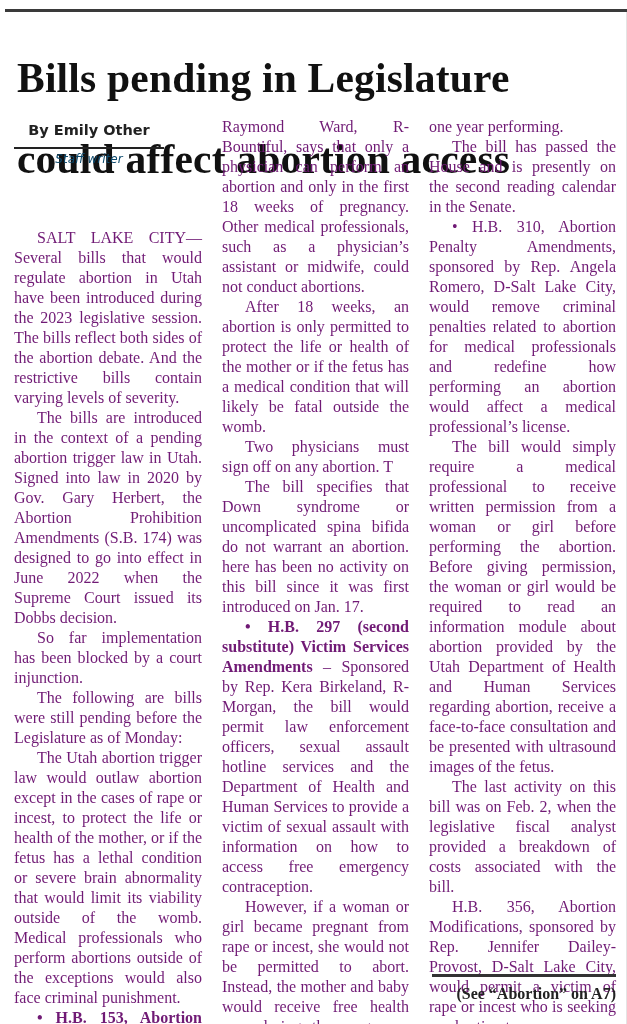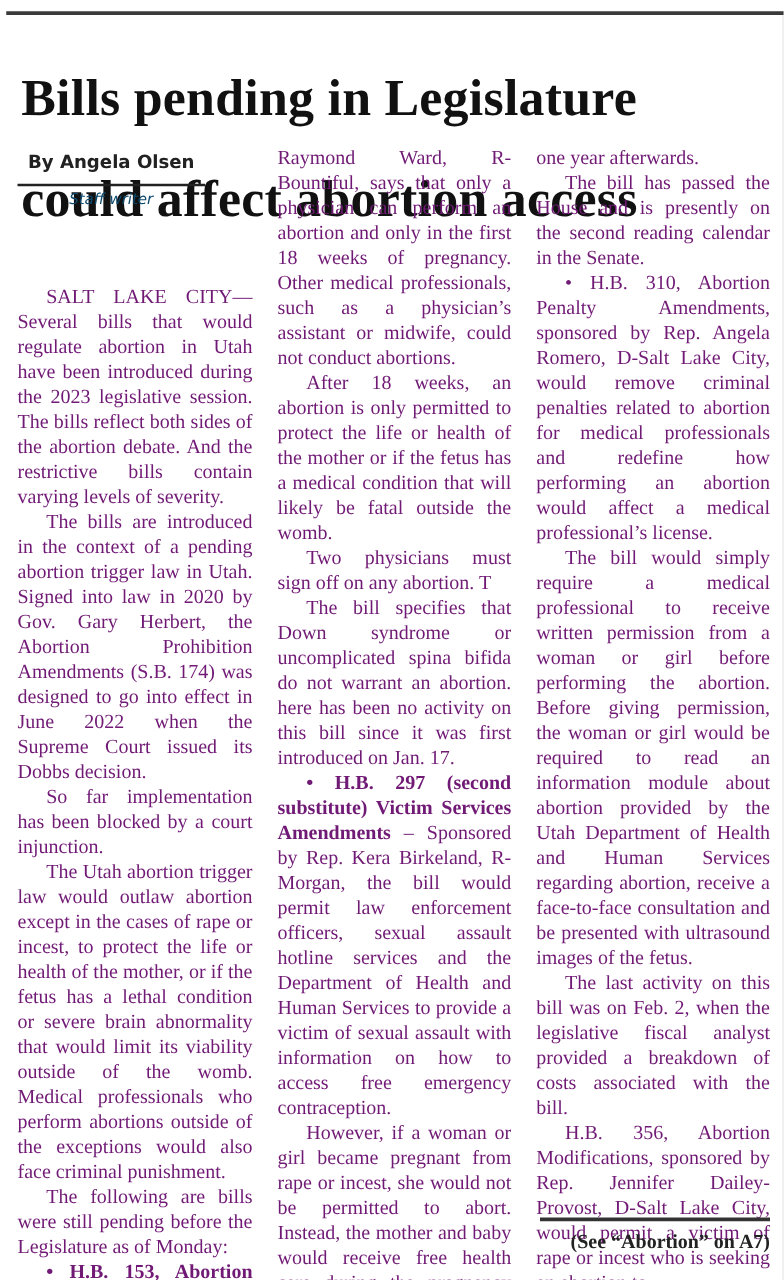--- a/index.html
+++ b/index.html
@@ -25,44 +25,44 @@
 <body>
 
 <div class="top-rule"></div>
 <div class="right-edge"></div>
 
 <h1 class="headline">
   <span>Bills pending in Legislature</span>
   <span>could affect abortion access</span>
 </h1>
 
-<div class="byline">By Angela Olsen</div>
+<div class="byline">By Emily Other</div>
 <div class="byline-rule"></div>
 <div class="staff">Staff writer</div>
 
 <div class="col col1">
   <p>SALT LAKE CITY—Several bills that would regulate abortion in Utah have been introduced during the 2023 legislative session. The bills reflect both sides of the abortion debate. And the restrictive bills contain varying levels of severity.</p>
   <p>The bills are introduced in the context of a pending abortion trigger law in Utah. Signed into law in 2020 by Gov. Gary Herbert, the Abortion Prohibition Amendments (S.B. 174) was designed to go into effect in June 2022 when the Supreme Court issued its Dobbs decision.</p>
   <p>So far implementation has been blocked by a court injunction.</p>
+  <p>The following are bills were still pending before the Legislature as of Monday:</p>
   <p>The Utah abortion trigger law would outlaw abortion except in the cases of rape or incest, to protect the life or health of the mother, or if the fetus has a lethal condition or severe brain abnormality that would limit its viability outside of the womb. Medical professionals who perform abortions outside of the exceptions would also face criminal punishment.</p>
-  <p>The following are bills were still pending before the Legislature as of Monday:</p>
   <p><b>• H.B. 153, Abortion Revisions</b><span> – Sponsored by Rep.</span></p>
 </div>
 
 <div class="col col2">
   <p class="noindent">Raymond Ward, R-Bountiful, says that only a physician can perform an abortion and only in the first 18 weeks of pregnancy. Other medical professionals, such as a physician’s assistant or midwife, could not conduct abortions.</p>
   <p>After 18 weeks, an abortion is only permitted to protect the life or health of the mother or if the fetus has a medical condition that will likely be fatal outside the womb.</p>
   <p>Two physicians must sign off on any abortion. T</p>
   <p>The bill specifies that Down syndrome or uncomplicated spina bifida do not warrant an abortion. here has been no activity on this bill since it was first introduced on Jan. 17.</p>
   <p><b>• H.B. 297 (second substitute) Victim Services Amendments</b><span> – Sponsored by Rep. Kera Birkeland, R-Morgan, the bill would permit law enforcement officers, sexual assault hotline services and the Department of Health and Human Services to provide a victim of sexual assault with information on how to access free emergency contraception.</span></p>
   <p>However, if a woman or girl became pregnant from rape or incest, she would not be permitted to abort. Instead, the mother and baby would receive free health care during the pregnancy and for</p>
 </div>
 
 <div class="col col3">
-  <p class="noindent">one year afterwards.</p>
+  <p class="noindent">one year performing.</p>
   <p>The bill has passed the House and is presently on the second reading calendar in the Senate.</p>
   <p>• H.B. 310, Abortion Penalty Amendments, sponsored by Rep. Angela Romero, D-Salt Lake City, would remove criminal penalties related to abortion for medical professionals and redefine how performing an abortion would affect a medical professional’s license.</p>
   <p>The bill would simply require a medical professional to receive written permission from a woman or girl before performing the abortion. Before giving permission, the woman or girl would be required to read an information module about abortion provided by the Utah Department of Health and Human Services regarding abortion, receive a face-to-face consultation and be presented with ultrasound images of the fetus.</p>
   <p>The last activity on this bill was on Feb. 2, when the legislative fiscal analyst provided a breakdown of costs associated with the bill.</p>
   <p>H.B. 356, Abortion Modifications, sponsored by Rep. Jennifer Dailey-Provost, D-Salt Lake City, would permit a victim of rape or incest who is seeking an abortion to</p>
 </div>
 
 <div class="jump-rule"></div>
 <div class="jump">(See “Abortion” on A7)</div>
 

